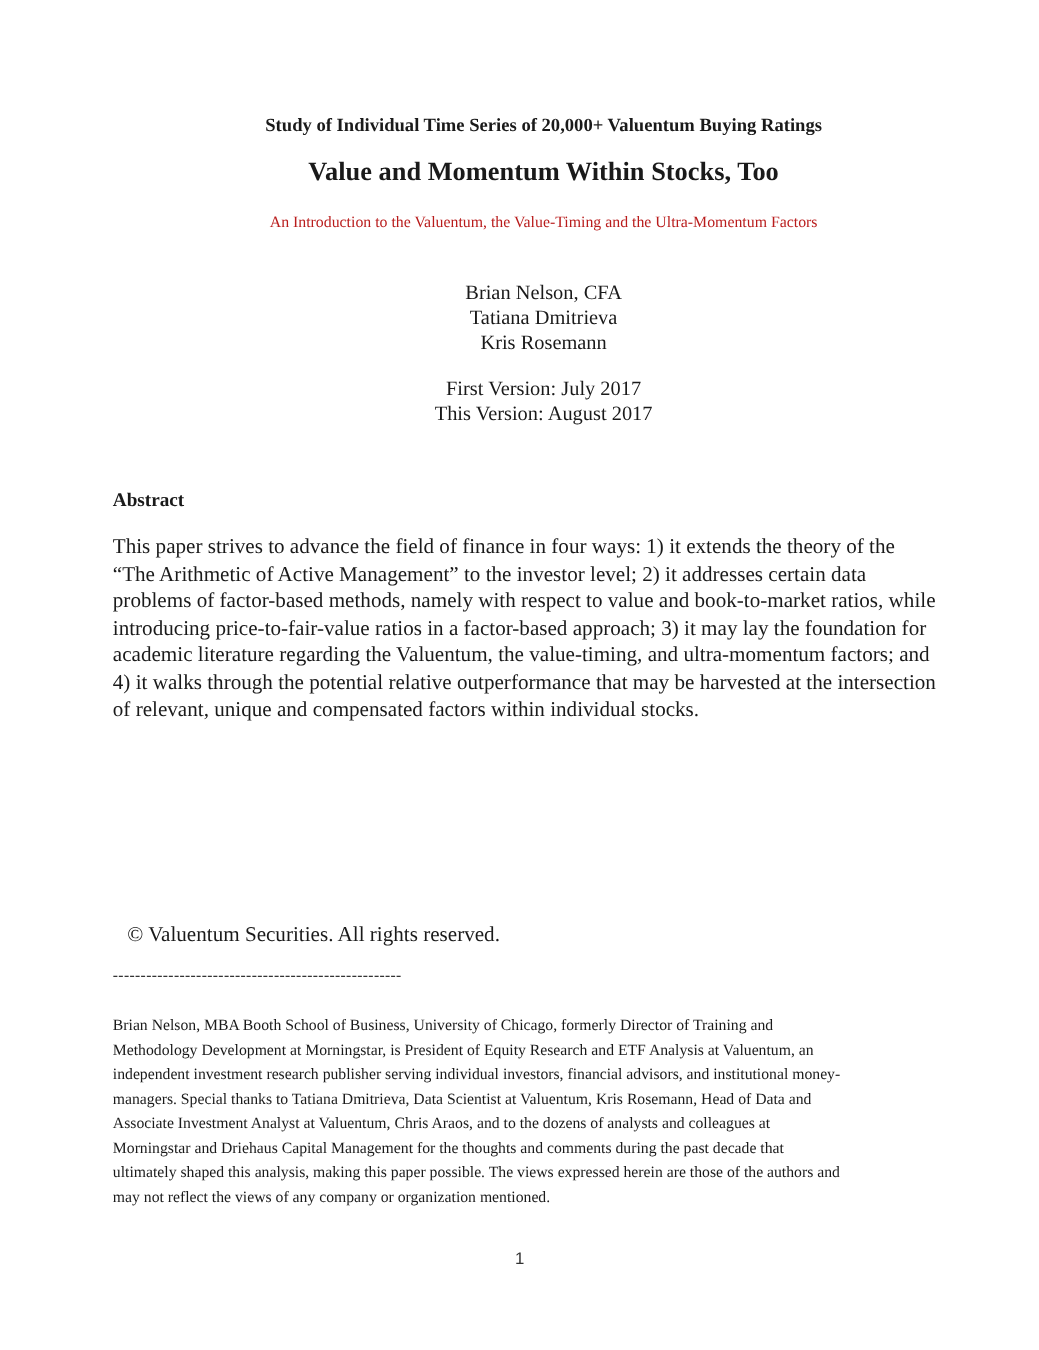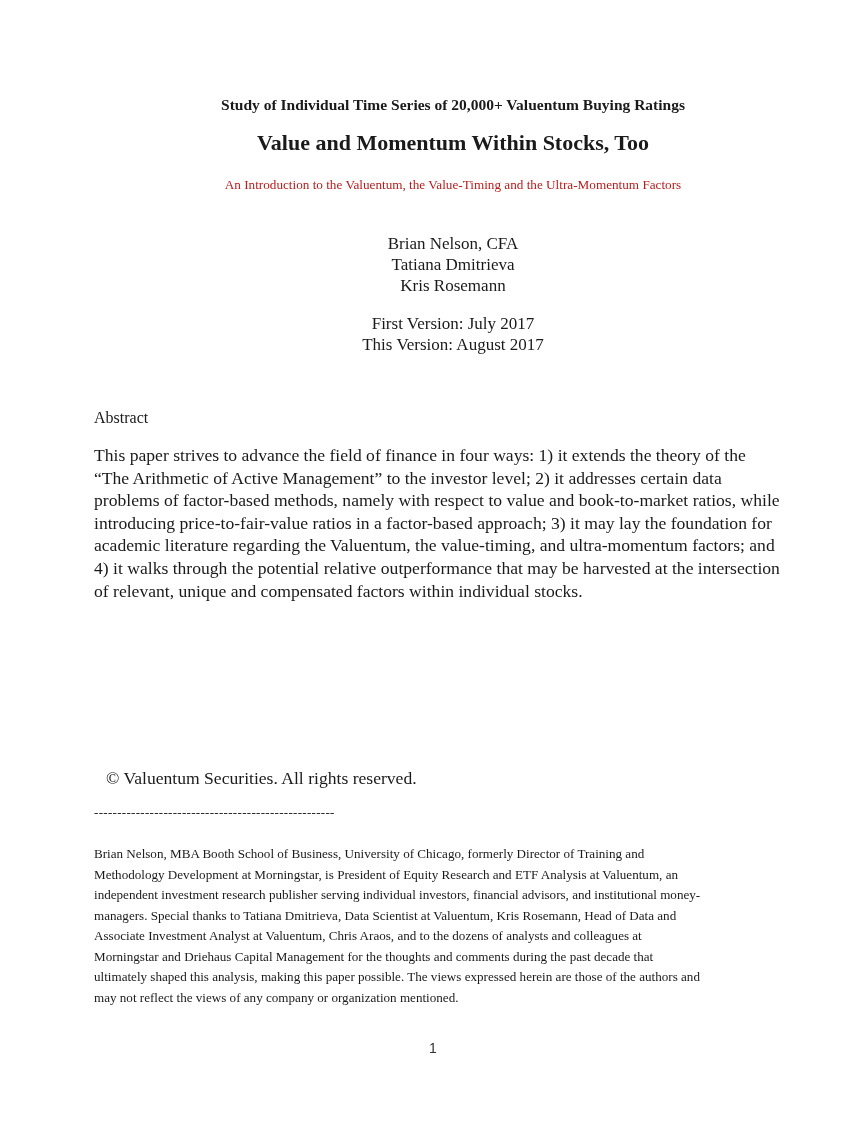--- a/index.html
+++ b/index.html
@@ -5,21 +5,21 @@
   html, body { margin: 0; padding: 0; background: #ffffff; }
   body { width: 866px; height: 1125px; position: relative; overflow: hidden; color: #1a1a1a; font-family: "Liberation Serif", serif; }
   .abs { position: absolute; }
   .center { left: 0; width: 866px; text-align: center; white-space: nowrap; margin-left: 20px; }
   #supertitle { top: 96px; font-size: 15.5px; font-weight: bold; }
   #title { top: 130px; font-size: 22px; font-weight: bold; }
   #subtitle { top: 177px; font-size: 13.2px; color: #b91c1c; }
   .author { font-size: 17px; line-height: 21px; }
   #authors { top: 233px; }
   #versions { top: 313px; }
-  #abstract-heading { top: 409px; left: 94px; font-size: 16px; font-weight: normal; }
+  #abstract-heading { top: 409px; left: 94px; font-size: 16px; font-weight: bold; }
   #abstract-body { top: 444px; left: 94px; width: 690px; font-size: 17.6px; line-height: 22.6px; }
   .line { white-space: nowrap; display: block; }
   #copyright { top: 768px; left: 94px; font-size: 17.6px; margin-left: 12px; }
   #separator { top: 805px; left: 94px; font-size: 13px; letter-spacing: 0.3px; }
   #footnote { top: 844px; left: 94px; width: 690px; font-size: 13.1px; line-height: 20.5px; }
   #page-number { top: 1040px; left: 0; width: 866px; text-align: center; font-family: "Liberation Sans", sans-serif; font-size: 14px; color: #333; }
 </style>
 </head>
 <body>
 

